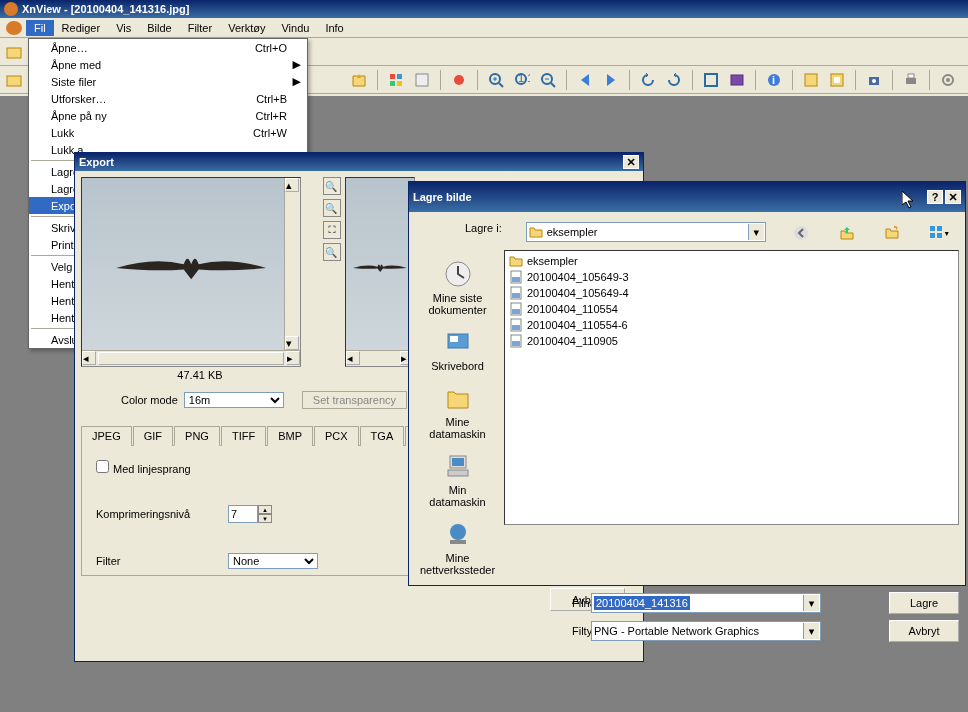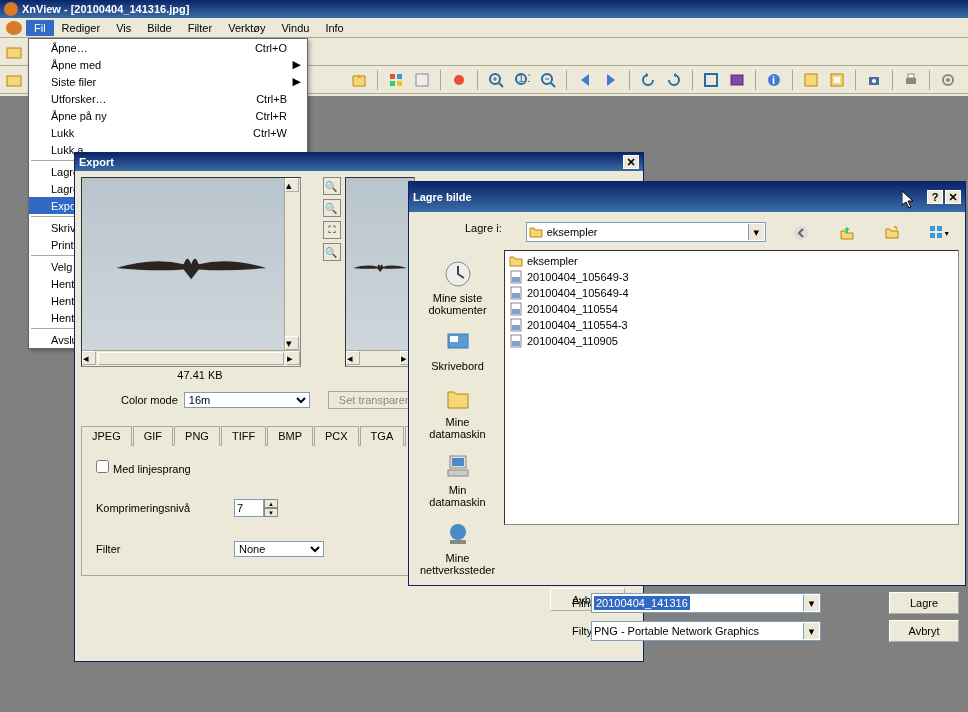--- a/index.html
+++ b/index.html
@@ -41,28 +41,28 @@
 .preview-box .bird { position: absolute; top: 40%; left: 10%; width: 80%; height: 30px; }
 .preview-box .bird svg { width: 100%; height: 100%; }
 .preview-box .scroll-v { position: absolute; right: 0; top: 0; bottom: 16px; width: 16px; background: #ece9d8; border-left: 1px solid #aca899; }
 .preview-box .scroll-h { position: absolute; bottom: 0; left: 0; right: 0; height: 16px; background: #ece9d8; border-top: 1px solid #aca899; }
 .preview-box .scroll-h .thumb { position: absolute; left: 16px; right: 16px; top: 1px; bottom: 1px; background: #ece9d8; border: 1px outset #fff; }
 .preview-box .scroll-v .btn, .preview-box .scroll-h .btn { width: 14px; height: 14px; background: #ece9d8; border: 1px outset #fff; position: absolute; }
 .zoom-col { width: 18px; display: flex; flex-direction: column; gap: 4px; }
 .zoom-col .zbtn { width: 18px; height: 18px; border: 1px solid #888; display: flex; align-items: center; justify-content: center; font-size: 10px; }
 .size-label { text-align: center; margin-top: 2px; }
 .color-mode-row { display: flex; align-items: center; gap: 6px; margin: 10px 0 4px 40px; }
-.color-mode-row select { width: 126px; }
+.color-mode-row select { width: 100px; }
 .set-trans-btn { margin-left: 12px; padding: 2px 10px; color: #888; border: 1px solid #aca899; background: #ece9d8; }
 .tabs { display: flex; border-bottom: 1px solid #aca899; margin-top: 16px; }
 .tabs .tab { padding: 3px 10px; border: 1px solid #aca899; border-bottom: none; background: #ece9d8; margin-right: 1px; position: relative; top: 1px; }
 .tabs .tab.active { background: #ece9d8; border-bottom: 1px solid #ece9d8; font-weight: normal; z-index: 1; }
 .tab-body { padding: 14px; border: 1px solid #aca899; border-top: none; height: 130px; }
 .tab-body label { display: block; }
-.tab-body .frow { display: flex; align-items: center; gap: 18px; margin-top: 24px; }
+.tab-body .frow { display: flex; align-items: center; gap: 12px; margin-top: 30px; }
 .tab-body .frow .lbl { width: 120px; }
 .spinner { display: inline-flex; }
 .spinner input { width: 30px; }
 .spinner .arrows { width: 14px; display: flex; flex-direction: column; }
 .spinner .arrows span { height: 9px; border: 1px solid #888; font-size: 7px; text-align: center; line-height: 7px; }
 .dlg-buttons { display: flex; justify-content: flex-end; padding: 12px; gap: 8px; }
 .dlg-buttons button { width: 75px; height: 23px; background: #ece9d8; border: 1px outset #fff; }
 
 
 .save-dlg { position: absolute; top: 181px; left: 408px; width: 558px; height: 405px; background: #ece9d8; border: 1px solid #0a246a; z-index: 30; }
@@ -510,21 +510,21 @@
                 <rect x="2" y="1" width="10" height="12" fill="#fff" stroke="#888"></rect>
                 <rect x="3" y="7" width="8" height="5" fill="#7aa5d5"></rect>
               </svg></span>
             <span>20100404_110554</span>
           </div>
         <div class="frow">
             <span class="ficon"><svg width="14" height="14">
                 <rect x="2" y="1" width="10" height="12" fill="#fff" stroke="#888"></rect>
                 <rect x="3" y="7" width="8" height="5" fill="#7aa5d5"></rect>
               </svg></span>
-            <span>20100404_110554-3</span>
+            <span>20100404_110554-6</span>
           </div>
         <div class="frow">
             <span class="ficon"><svg width="14" height="14">
                 <rect x="2" y="1" width="10" height="12" fill="#fff" stroke="#888"></rect>
                 <rect x="3" y="7" width="8" height="5" fill="#7aa5d5"></rect>
               </svg></span>
             <span>20100404_110905</span>
           </div>
       </div>
     </div>

